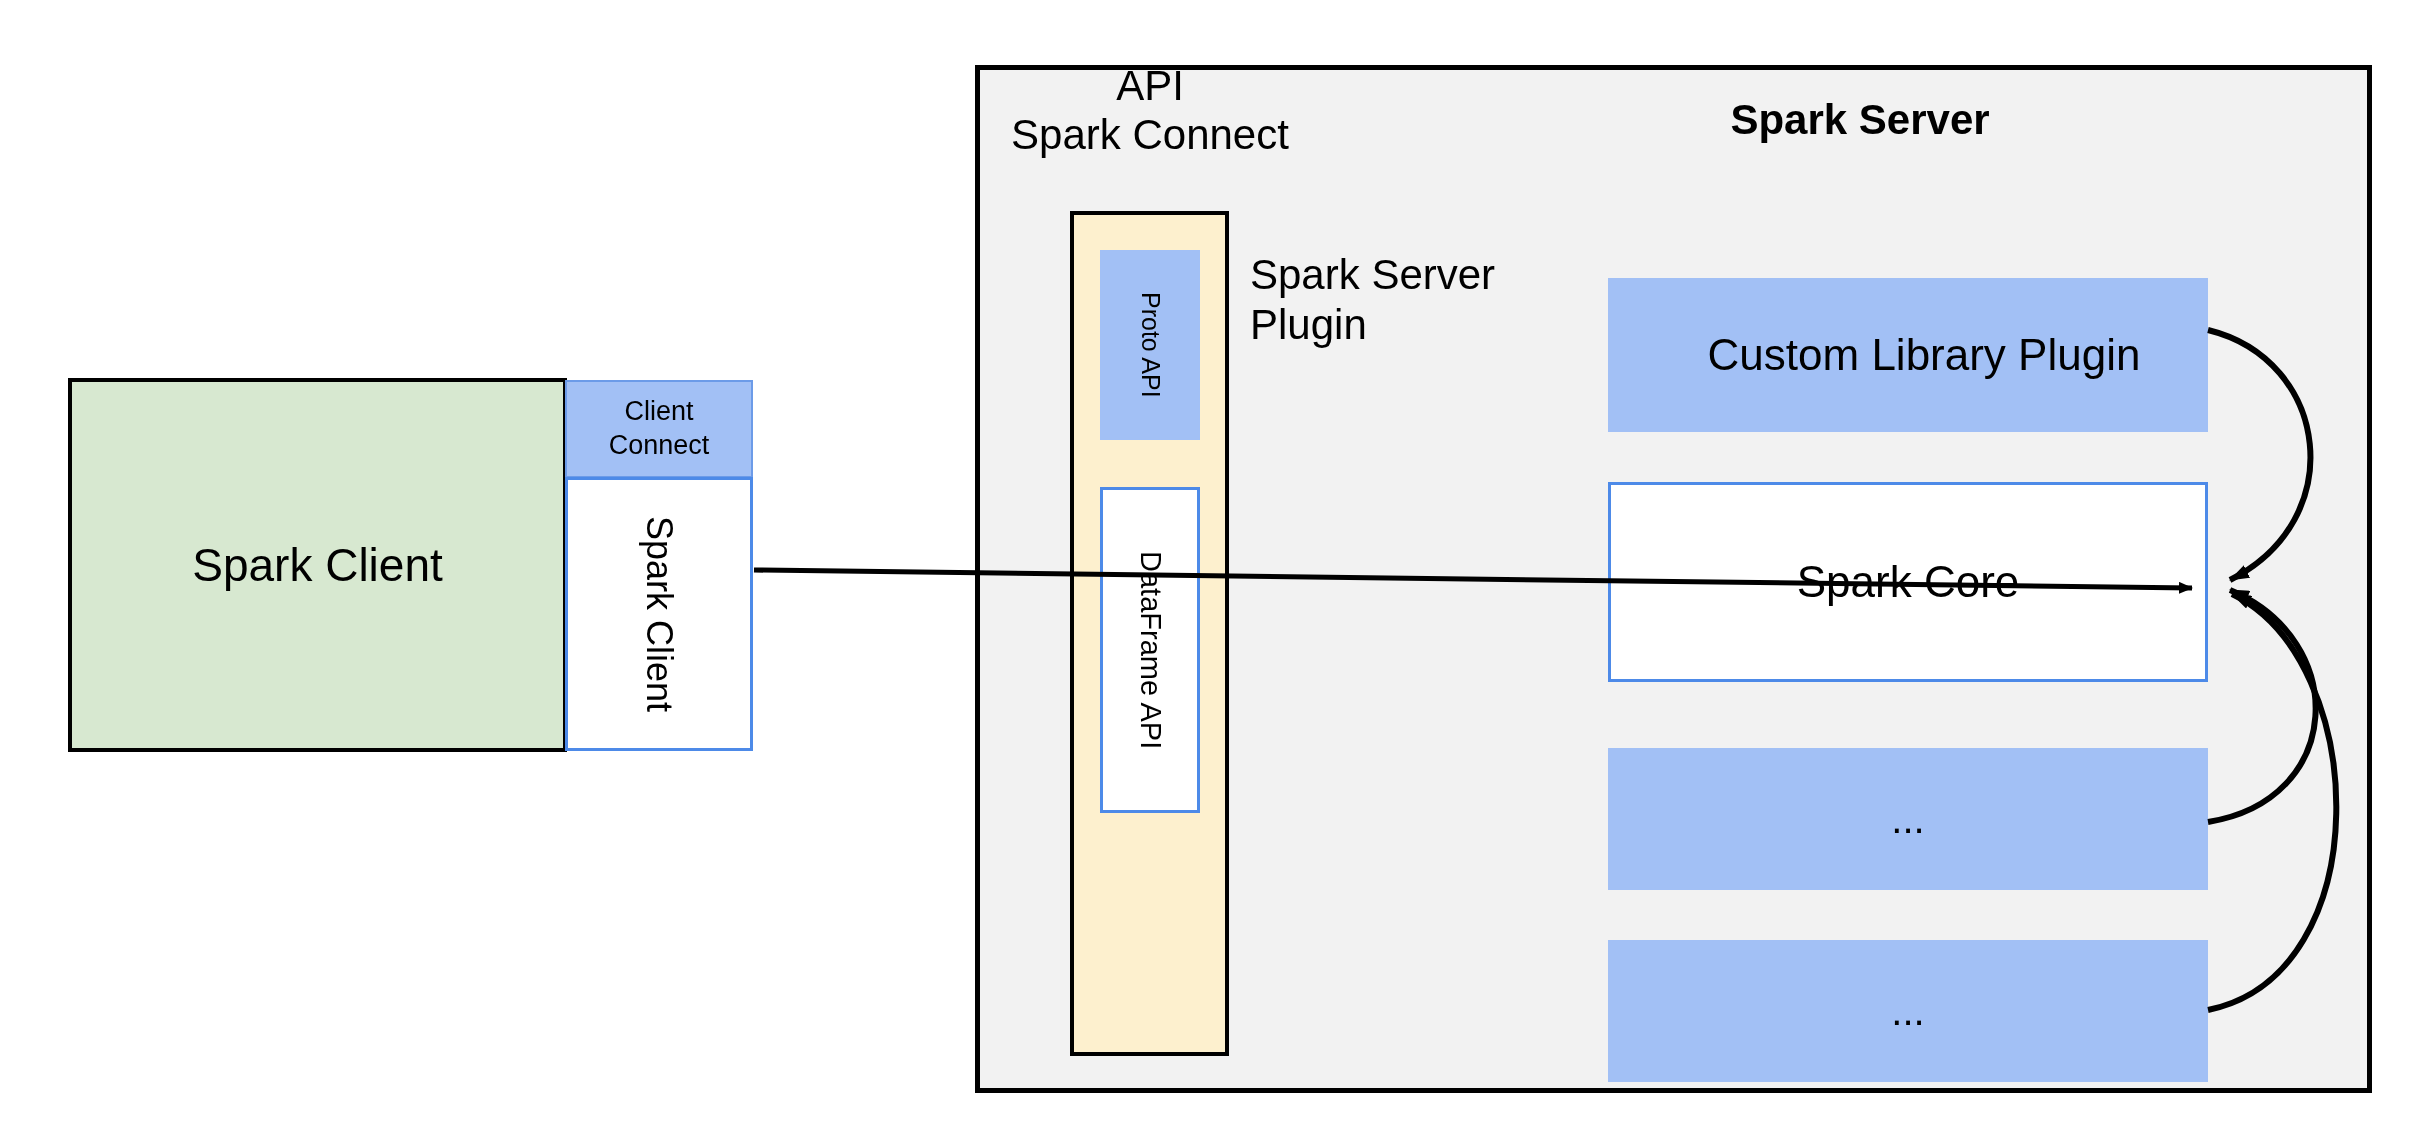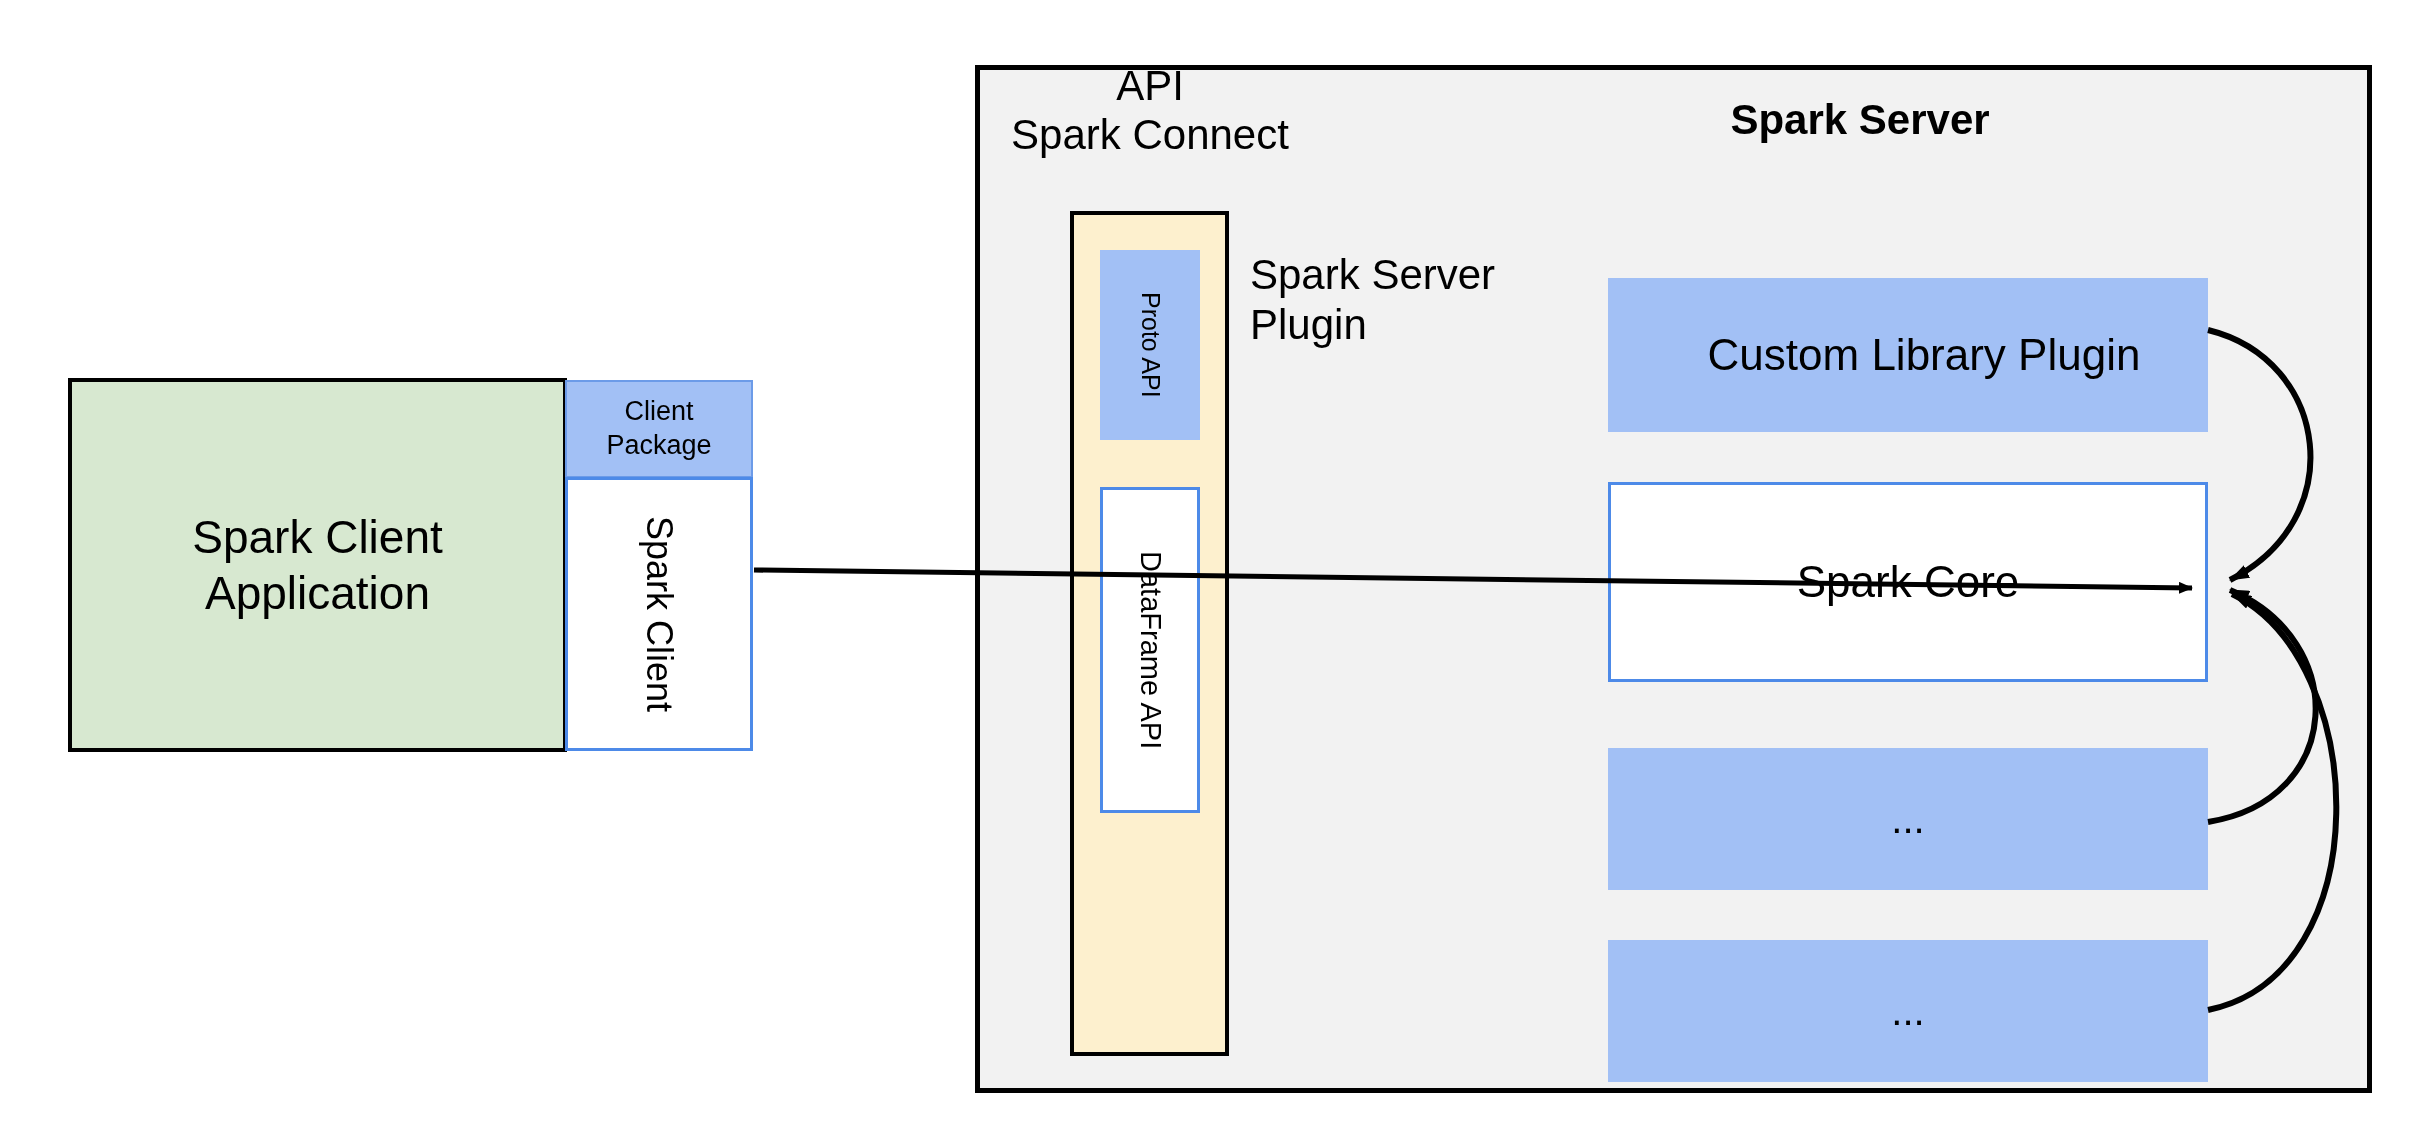--- a/index.html
+++ b/index.html
@@ -164,28 +164,27 @@
 </head>
 <body>
 
 <div id="canvas">
 
   <div id="server-panel"></div>
 
   <div class="box" id="client-app-box">
     <div>
       <div>Spark Client</div>
-      <div>Application</div>
     </div>
   </div>
 
   <div class="box" id="client-package-box">
     <div>
       <div>Client</div>
-      <div>Package</div>
+      <div>Connect</div>
     </div>
   </div>
 
   <div class="box" id="spark-client-box">
     <span class="vtext">Spark Client</span>
   </div>
 
   <div id="spark-connect-api-label">
     <div>API</div>
     <div>Spark Connect</div>

